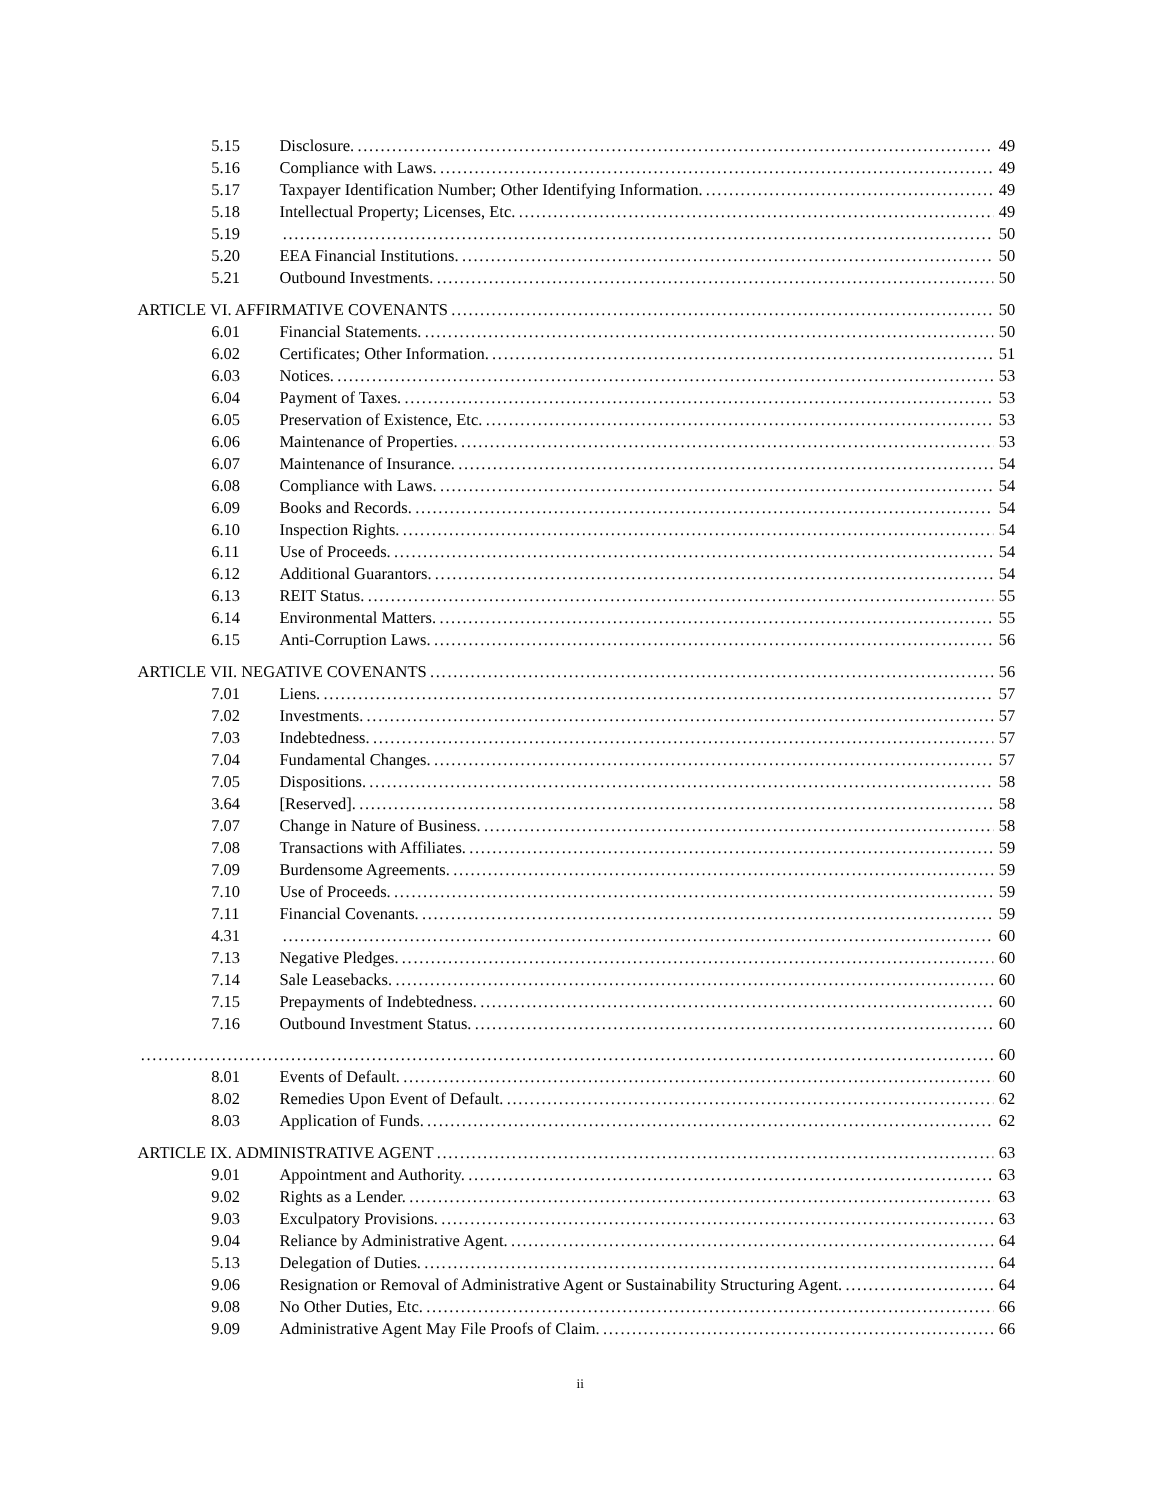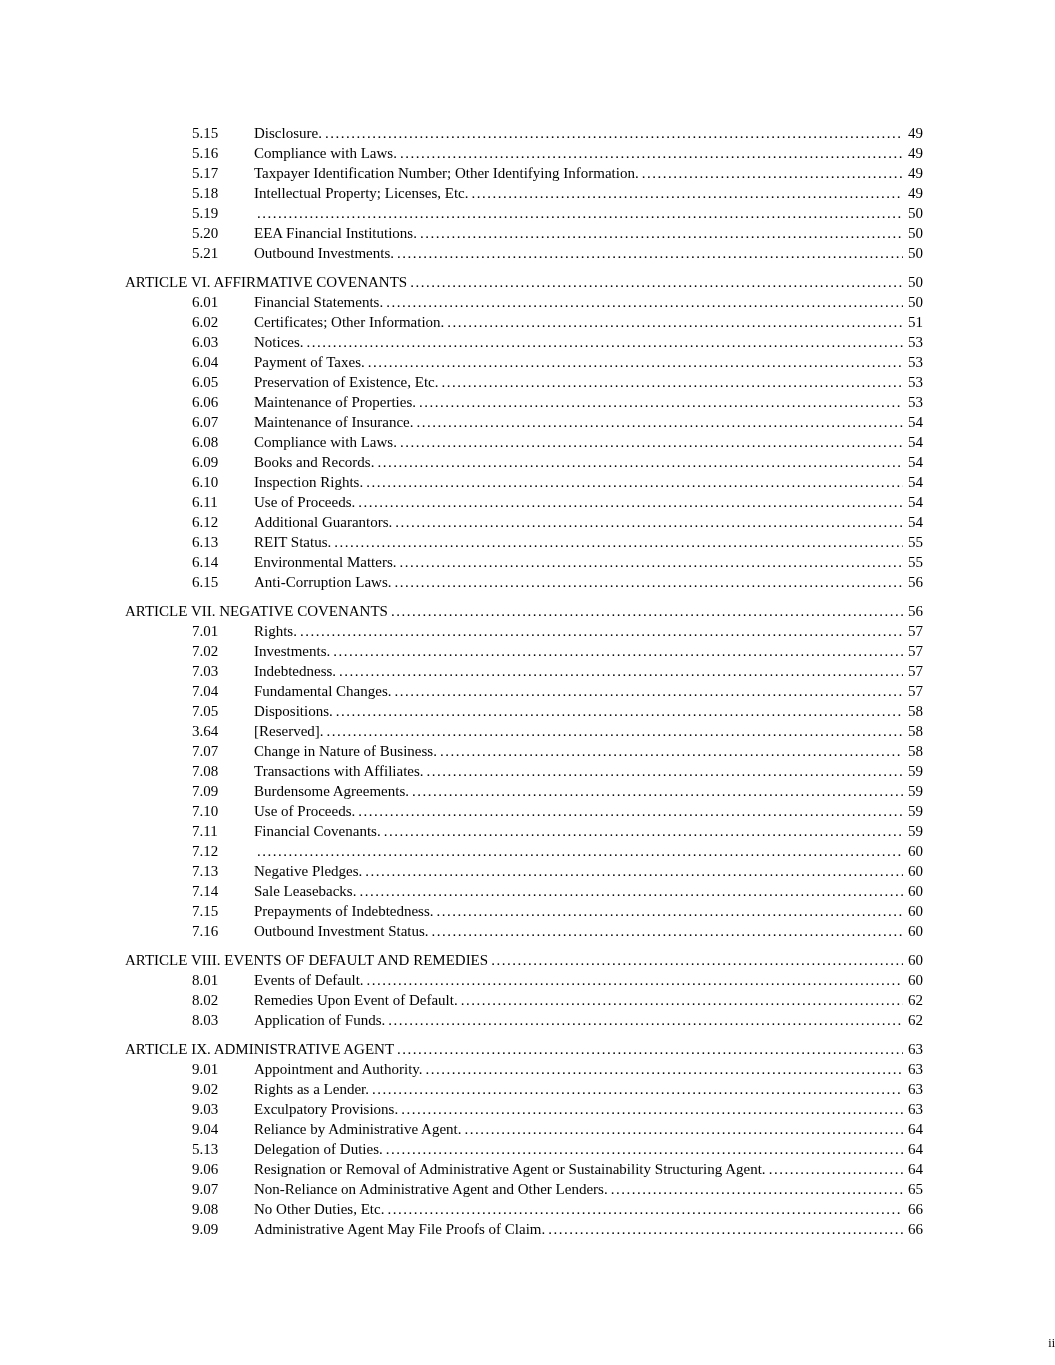--- a/index.html
+++ b/index.html
@@ -53,24 +53,24 @@
   .dots::after {
     content: "................................................................................................................................................................................................................................................................................................................................................................................................................";
   }
   .pagenum {
     flex: none;
     padding-left: 5px;
     white-space: nowrap;
   }
   .page-footer {
     position: absolute;
-    top: 1333px;
+    top: 1248px;
     left: 0;
     width: 100%;
-    text-align: right;
+    text-align: center;
     font-size: 12px;
     line-height: 20px;
   }
 </style>
 </head>
 <body>
 
 <div class="page">
   <main class="toc" id="toc">
       <div class="row section">
@@ -209,21 +209,21 @@
     <span class="dots"></span>
     <span class="pagenum">56</span>
   </div>
       <div class="row article">
     <span class="title">ARTICLE VII. NEGATIVE COVENANTS</span>
     <span class="dots"></span>
     <span class="pagenum">56</span>
   </div>
       <div class="row section">
     <span class="num">7.01</span>
-    <span class="title">Rights.</span>
+    <span class="title">Liens.</span>
     <span class="dots"></span>
     <span class="pagenum">57</span>
   </div>
       <div class="row section">
     <span class="num">7.02</span>
     <span class="title">Investments.</span>
     <span class="dots"></span>
     <span class="pagenum">57</span>
   </div>
       <div class="row section">
@@ -274,21 +274,21 @@
     <span class="dots"></span>
     <span class="pagenum">59</span>
   </div>
       <div class="row section">
     <span class="num">7.11</span>
     <span class="title">Financial Covenants.</span>
     <span class="dots"></span>
     <span class="pagenum">59</span>
   </div>
       <div class="row section">
-    <span class="num">7.12</span>
+    <span class="num">4.31</span>
     <span class="dots"></span>
     <span class="pagenum">60</span>
   </div>
       <div class="row section">
     <span class="num">7.13</span>
     <span class="title">Negative Pledges.</span>
     <span class="dots"></span>
     <span class="pagenum">60</span>
   </div>
       <div class="row section">
@@ -303,21 +303,20 @@
     <span class="dots"></span>
     <span class="pagenum">60</span>
   </div>
       <div class="row section">
     <span class="num">7.16</span>
     <span class="title">Outbound Investment Status.</span>
     <span class="dots"></span>
     <span class="pagenum">60</span>
   </div>
       <div class="row article">
-    <span class="title">ARTICLE VIII. EVENTS OF DEFAULT AND REMEDIES</span>
     <span class="dots"></span>
     <span class="pagenum">60</span>
   </div>
       <div class="row section">
     <span class="num">8.01</span>
     <span class="title">Events of Default.</span>
     <span class="dots"></span>
     <span class="pagenum">60</span>
   </div>
       <div class="row section">
@@ -365,26 +364,20 @@
     <span class="num">5.13</span>
     <span class="title">Delegation of Duties.</span>
     <span class="dots"></span>
     <span class="pagenum">64</span>
   </div>
       <div class="row section">
     <span class="num">9.06</span>
     <span class="title">Resignation or Removal of Administrative Agent or Sustainability Structuring Agent.</span>
     <span class="dots"></span>
     <span class="pagenum">64</span>
-  </div>
-      <div class="row section">
-    <span class="num">9.07</span>
-    <span class="title">Non-Reliance on Administrative Agent and Other Lenders.</span>
-    <span class="dots"></span>
-    <span class="pagenum">65</span>
   </div>
       <div class="row section">
     <span class="num">9.08</span>
     <span class="title">No Other Duties, Etc.</span>
     <span class="dots"></span>
     <span class="pagenum">66</span>
   </div>
       <div class="row section">
     <span class="num">9.09</span>
     <span class="title">Administrative Agent May File Proofs of Claim.</span>

